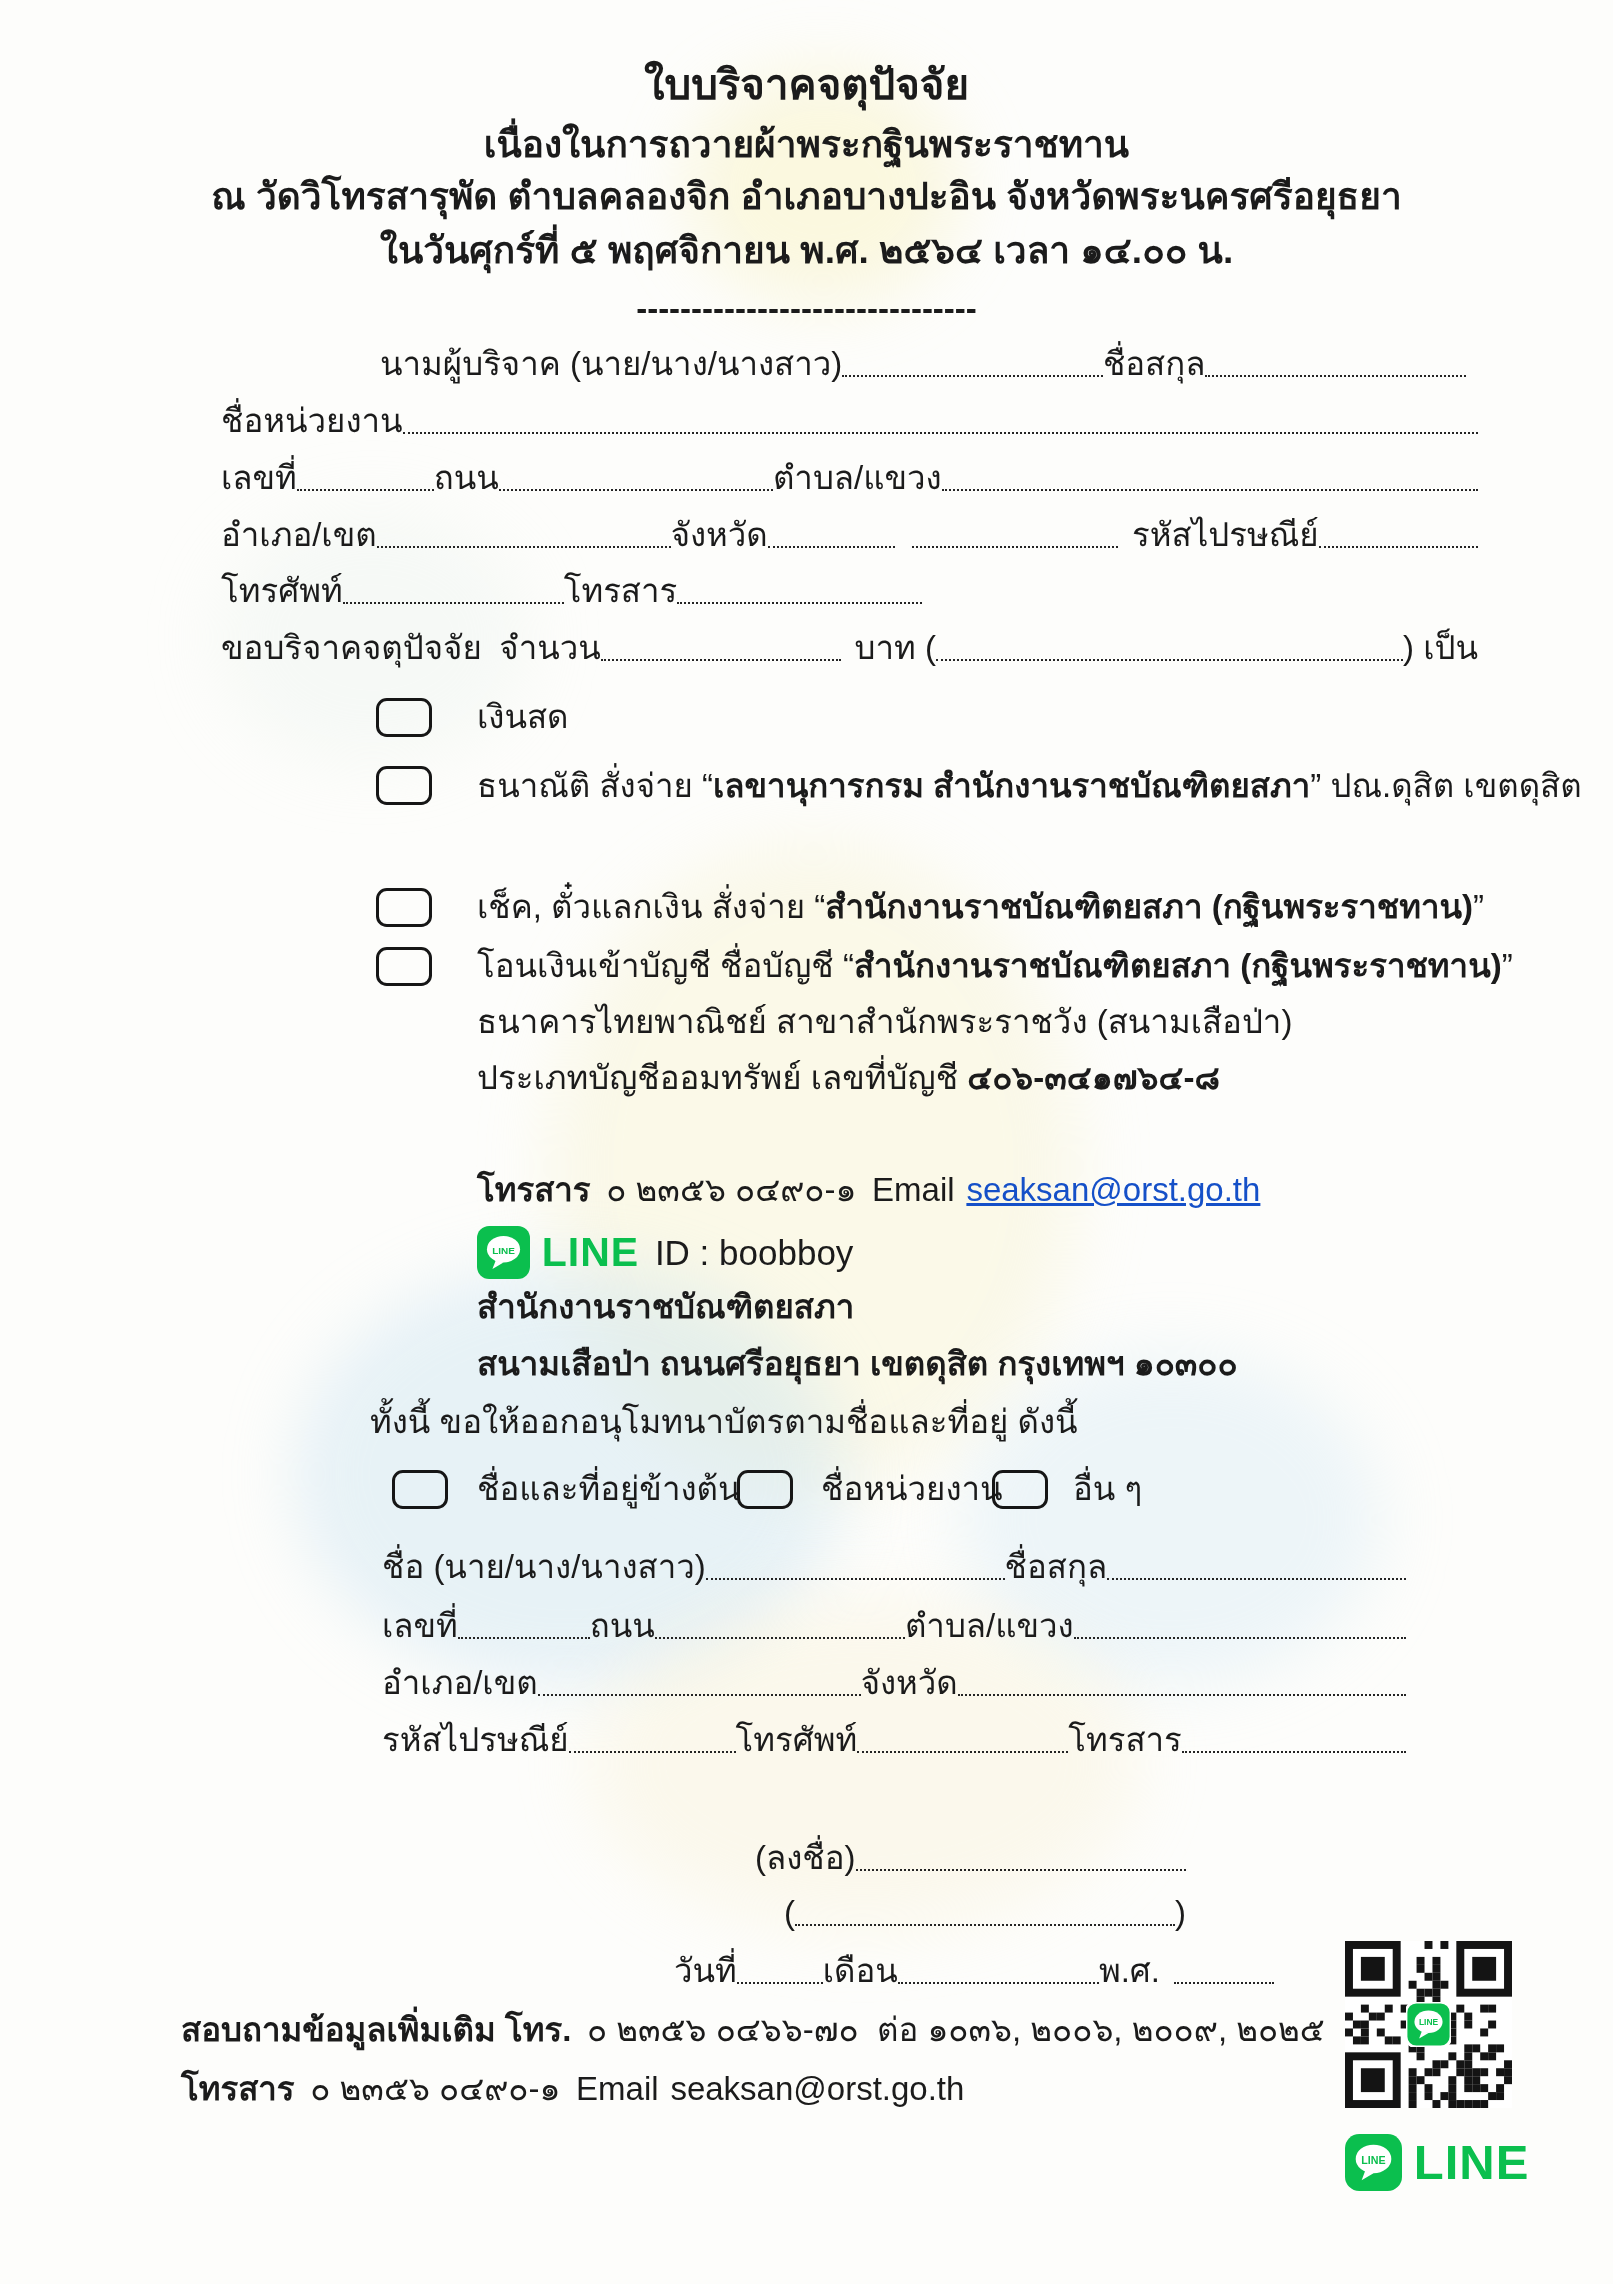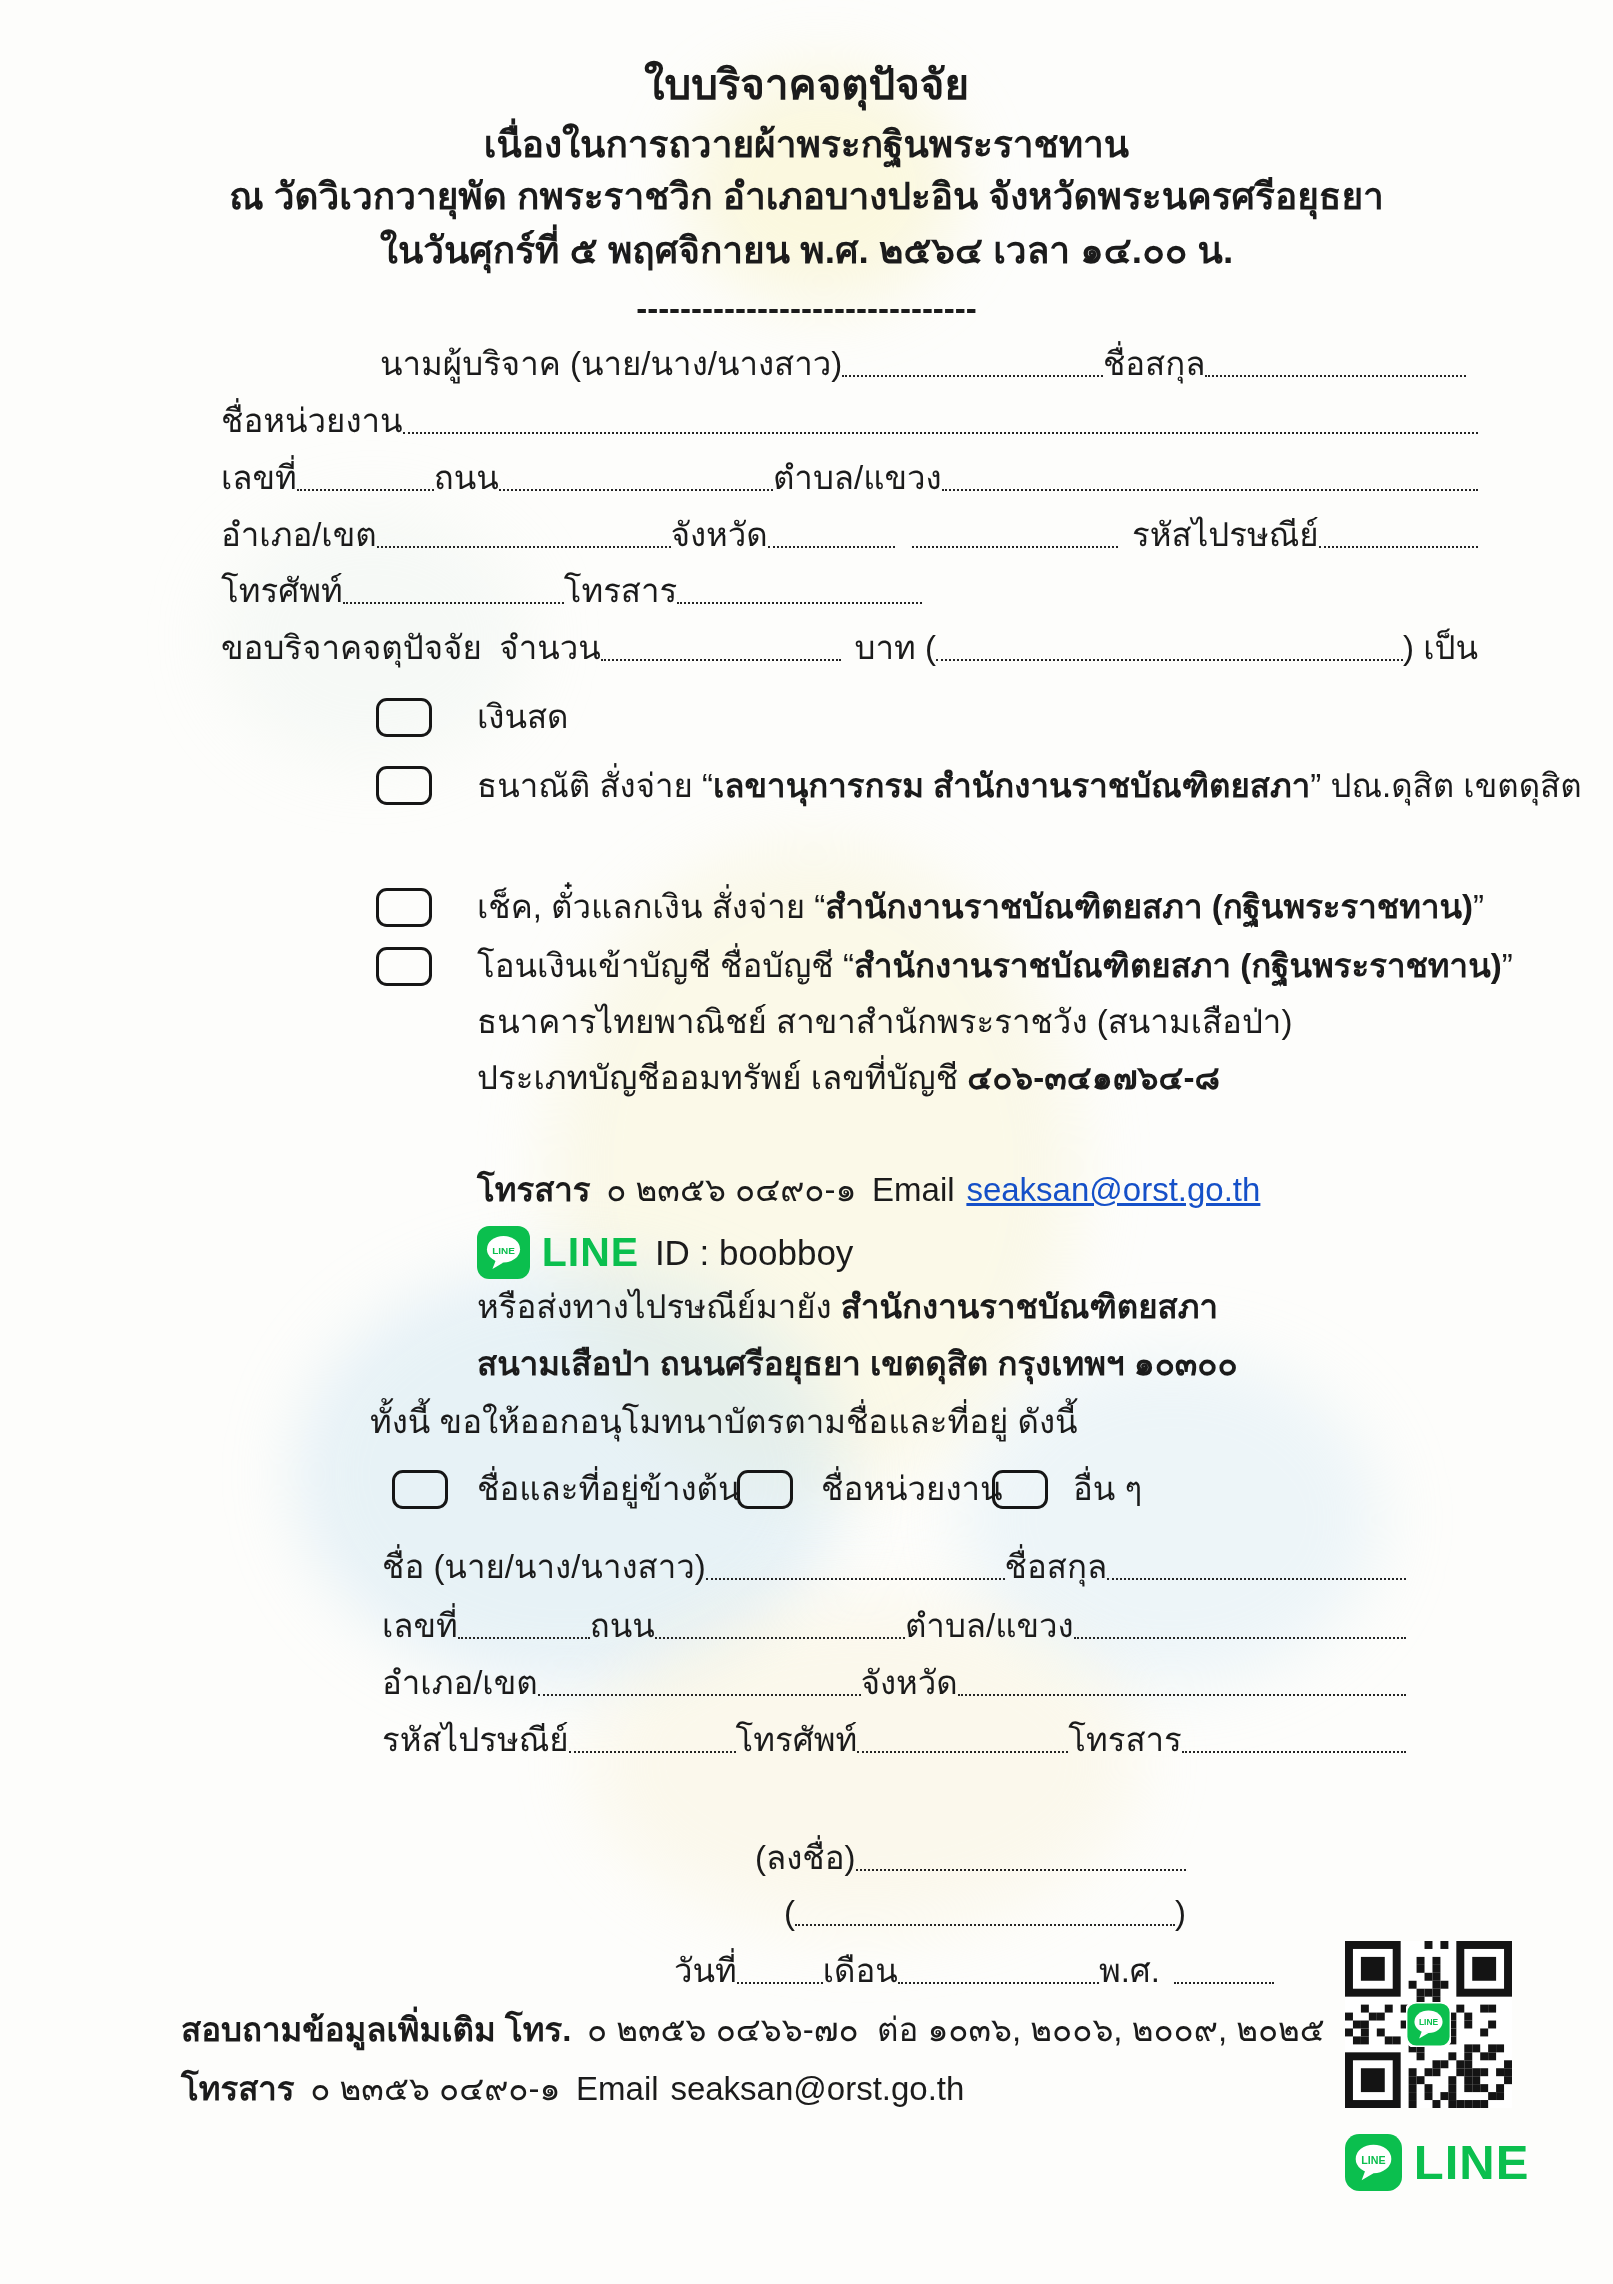--- a/index.html
+++ b/index.html
@@ -42,21 +42,21 @@
 
   <div class="wm wm1"></div>
   <div class="wm wm2"></div>
   <div class="wm wm3"></div>
   <div class="wm wm4"></div>
   <div class="wm wm5"></div>
   <div class="wm wm6"></div>
 
   <div class="center title" style="top:59px">ใบบริจาคจตุปัจจัย</div>
   <div class="center h2" style="top:122px">เนื่องในการถวายผ้าพระกฐินพระราชทาน</div>
-  <div class="center h2" style="top:174px">ณ วัดวิเวกวายุพัด กพระราชวิก อำเภอบางปะอิน จังหวัดพระนครศรีอยุธยา</div>
+  <div class="center h2" style="top:174px">ณ วัดวิโทรสารุพัด ตำบลคลองจิก อำเภอบางปะอิน จังหวัดพระนครศรีอยุธยา</div>
   <div class="center h2" style="top:228px">ในวันศุกร์ที่ ๕ พฤศจิกายน พ.ศ. ๒๕๖๔ เวลา ๑๔.๐๐ น.</div>
   <div class="center" style="top:288px;font-weight:700">-------------------------------</div>
 
   <div class="row" style="left:380px;top:343px;width:1086px">
     <span>นามผู้บริจาค (นาย/นาง/นางสาว)</span>
     <span class="dots grow"></span>
     <span>ชื่อสกุล</span>
     <span class="dots grow"></span>
   </div>
 
@@ -145,21 +145,21 @@
       <rect width="48" height="48" rx="11" fill="#0bbf4e"></rect>
       <ellipse cx="24" cy="21" rx="15" ry="12" fill="#fff"></ellipse>
       <path d="M17 31 l-3 8 10-6z" fill="#fff"></path>
       <text x="24" y="25" font-size="9" font-weight="bold" fill="#0bbf4e" text-anchor="middle" font-family="Liberation Sans, sans-serif">LINE</text>
     </svg>
     <span class="green wordmark ml12" style="font-size:41px">LINE</span>
     <span class="ml16" style="font-size:35px">ID : boobboy</span>
   </div>
 
   <div class="row" style="left:477px;top:1286px">
-    <span>หรือส่งทางไปรษณีย์มายัง </span><span class="b">สำนักงานราชบัณฑิตยสภา</span>
+    <span class="b">สำนักงานราชบัณฑิตยสภา</span>
   </div>
   <div class="row b" style="left:477px;top:1343px">
     <span>สนามเสือป่า ถนนศรีอยุธยา เขตดุสิต กรุงเทพฯ ๑๐๓๐๐</span>
   </div>
 
   <div class="row" style="left:370px;top:1401px">
     <span>ทั้งนี้ ขอให้ออกอนุโมทนาบัตรตามชื่อและที่อยู่ ดังนี้</span>
   </div>
 
   <div class="cb" style="left:392px;top:1470px"></div>

